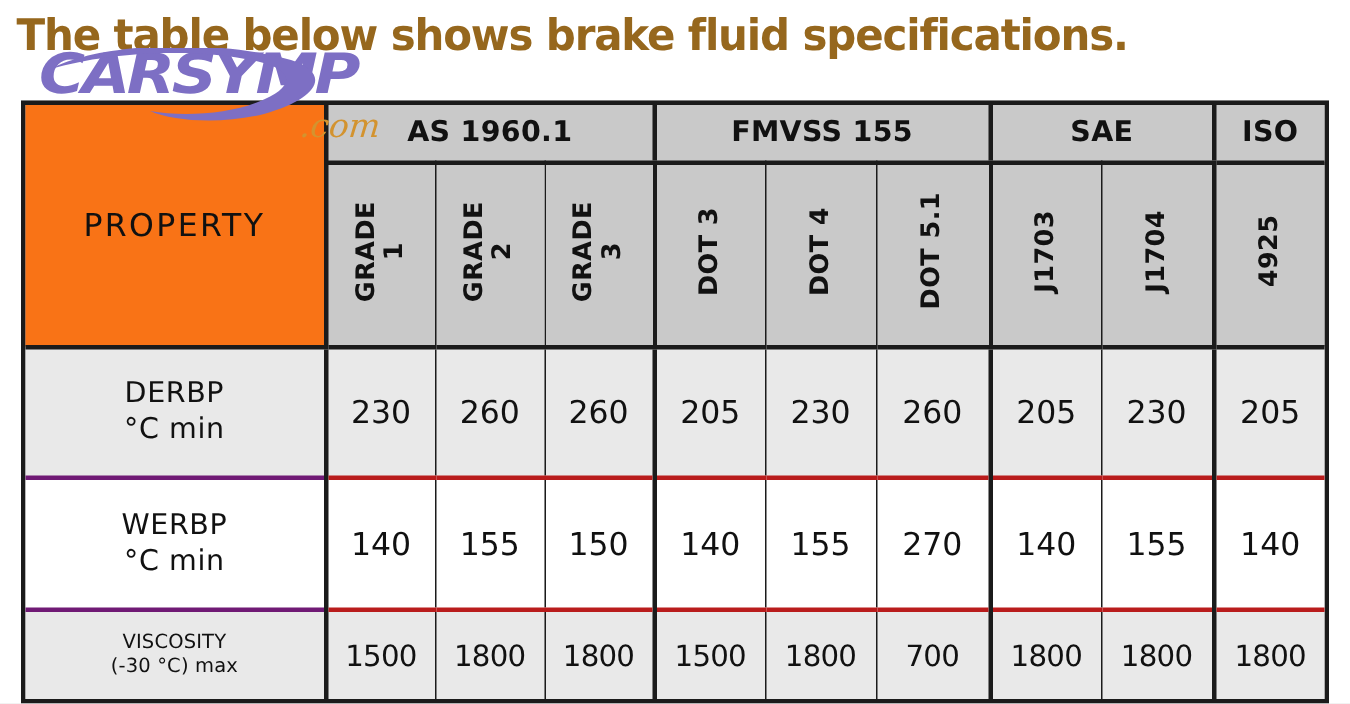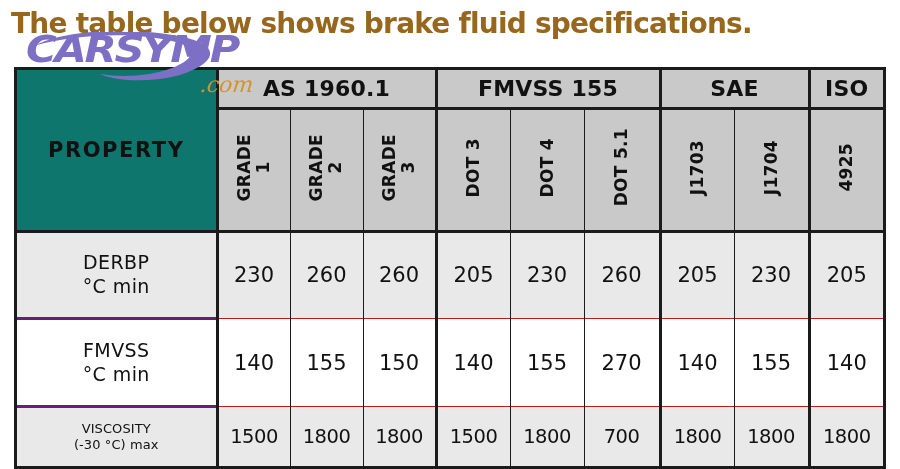--- a/index.html
+++ b/index.html
@@ -103,21 +103,21 @@
     text-align: center;
     vertical-align: middle;
     font-family: "DejaVu Sans", sans-serif;
     color: #111111;
     box-sizing: border-box;
   }
 
   
   .grp-head {
     background: #c9c9c9;
-    font-size: 22px;
+    font-size: 19px;
     font-weight: bold;
     letter-spacing: 0.2px;
     height: 38px;
     border-bottom: 3px solid #1b1b1b;
     border-left: 3px solid #1b1b1b;
   }
   .col-head {
     background: #c9c9c9;
     height: 123px;
     border-left: 1.5px solid #1b1b1b;
@@ -133,40 +133,40 @@
     transform: rotate(180deg);
     font-size: 17px;
     font-weight: bold;
     line-height: 1.12;
     letter-spacing: 0.3px;
     white-space: pre;
     text-align: center;
   }
 
   .property-head {
-    background: #0f766e;
+    background: #f97316;
     font-size: 21px;
-    font-weight: bold;
+    font-weight: normal;
     letter-spacing: 1.6px;
     border-bottom: 3px solid #1b1b1b;
   }
 
   
   .row-label {
     font-size: 19px;
     font-weight: normal;
     line-height: 1.25;
     letter-spacing: 0.4px;
     border-top: 3px solid #701a75;
   }
   .row-label.small { font-size: 13px; letter-spacing: 0.1px; }
   td.val {
     font-size: 21px;
     font-weight: normal;
-    border-top: 1px solid #b91c1c;
+    border-top: 3px solid #b91c1c;
     border-left: 1.5px solid #1b1b1b;
   }
   td.val.grp-start { border-left: 3px solid #1b1b1b; }
   td.val.narrow { font-size: 19.5px; letter-spacing: -0.5px; margin-left: 20px; }
 
   tr.shade td { background: #e9e9e9; }
   tr.plain td { background: #ffffff; }
 </style>
 </head>
 <body>
@@ -231,21 +231,21 @@
         <td class="val">260</td>
         <td class="val grp-start">205</td>
         <td class="val">230</td>
         <td class="val">260</td>
         <td class="val grp-start">205</td>
         <td class="val">230</td>
         <td class="val grp-start">205</td>
       </tr>
       <tr class="plain">
         <td class="row-label">
-          <div>FMVSS</div>
+          <div>WERBP</div>
           <div>°C min</div>
         </td>
         <td class="val grp-start">140</td>
         <td class="val">155</td>
         <td class="val">150</td>
         <td class="val grp-start">140</td>
         <td class="val">155</td>
         <td class="val">270</td>
         <td class="val grp-start">140</td>
         <td class="val">155</td>

